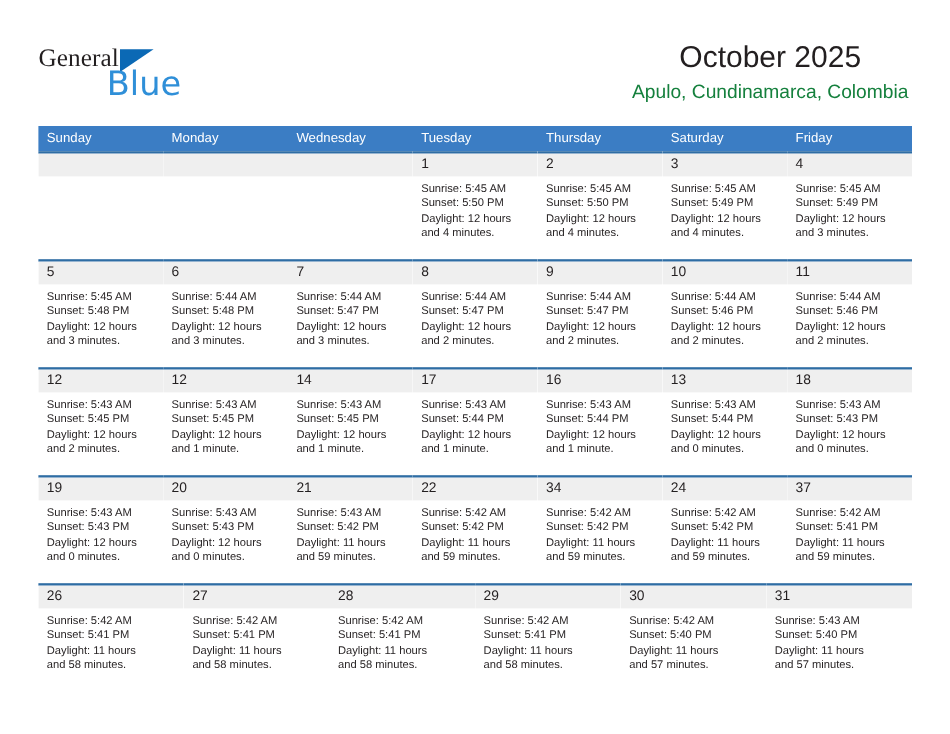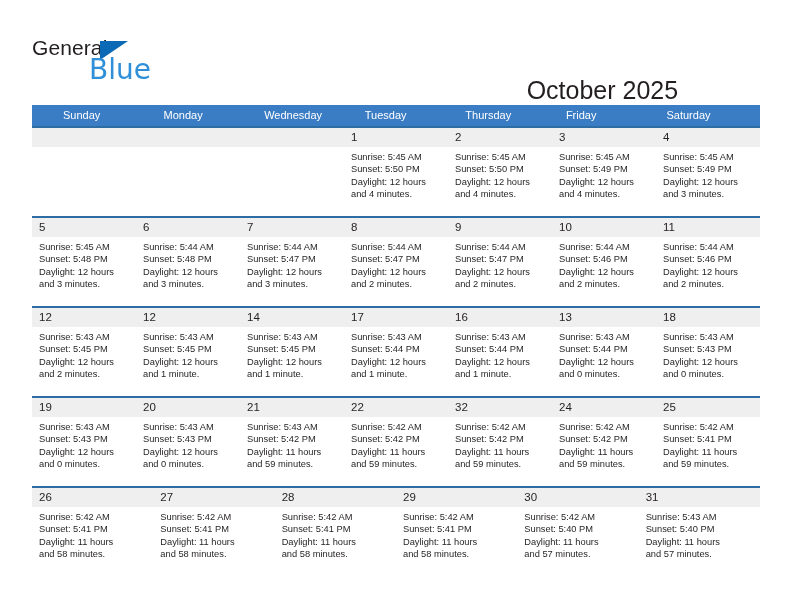--- a/index.html
+++ b/index.html
@@ -36,21 +36,21 @@
     width: 200px;
     height: 52px;
   }
   .logo-general {
     position: absolute;
     left: 0;
     top: 0;
     font-size: 21px;
     letter-spacing: 0.1px;
     color: #231f20;
-    font-family: Liberation Sans, sans-serif;
+    font-family: Liberation Serif, serif;
     line-height: 24px;
   }
   .logo-tri {
     position: absolute;
     left: 68px;
     top: 5px;
     width: 0;
     height: 0;
     border-left: 28px solid #0b69b5;
     border-bottom: 19px solid transparent;
@@ -62,22 +62,21 @@
     font-size: 28px;
     color: #2f8fd8;
     font-family: "DejaVu Sans", sans-serif;
     line-height: 24px;
   }
 
   .title-block {
     position: absolute;
     right: 35px;
     top: 33px;
-    text-align: left;
-    margin-top: 42px;
+    text-align: center;
   }
   .cal-title {
     font-size: 25px;
     color: #231f20;
     line-height: 30px;
     white-space: nowrap;
   }
   .cal-subtitle {
     margin-top: 6px;
     font-size: 16px;
@@ -90,21 +89,20 @@
   .calendar {
     position: absolute;
     left: 32px;
     top: 105px;
     width: 728px;
   }
   .weekdays {
     display: flex;
     background: #3b7dc4;
     height: 21px;
-    padding-left: 24px;
   }
   .weekday {
     flex: 1 1 0;
     color: #ffffff;
     font-size: 11px;
     line-height: 21px;
     padding-left: 7px;
     box-sizing: border-box;
     white-space: nowrap;
     overflow: hidden;
@@ -161,22 +159,22 @@
     </div>
   </div>
 
   <div class="calendar">
     <div class="weekdays">
       <div class="weekday">Sunday</div>
       <div class="weekday">Monday</div>
       <div class="weekday">Wednesday</div>
       <div class="weekday">Tuesday</div>
       <div class="weekday">Thursday</div>
+      <div class="weekday">Saturday</div>
       <div class="weekday">Friday</div>
-      <div class="weekday">Saturday</div>
     </div>
 
     <div id="weeks-container">
         <div class="week">
           <div class="day empty">
             <div class="day-num"></div>
           </div>
           <div class="day empty">
             <div class="day-num"></div>
           </div>
@@ -381,39 +379,39 @@
           <div class="day">
             <div class="day-num">22</div>
             <div class="day-info">
               <div>Sunrise: 5:42 AM</div>
               <div>Sunset: 5:42 PM</div>
               <div>Daylight: 11 hours</div>
               <div>and 59 minutes.</div>
             </div>
           </div>
           <div class="day">
-            <div class="day-num">32</div>
+            <div class="day-num">34</div>
             <div class="day-info">
               <div>Sunrise: 5:42 AM</div>
               <div>Sunset: 5:42 PM</div>
               <div>Daylight: 11 hours</div>
               <div>and 59 minutes.</div>
             </div>
           </div>
           <div class="day">
             <div class="day-num">24</div>
             <div class="day-info">
               <div>Sunrise: 5:42 AM</div>
               <div>Sunset: 5:42 PM</div>
               <div>Daylight: 11 hours</div>
               <div>and 59 minutes.</div>
             </div>
           </div>
           <div class="day">
-            <div class="day-num">25</div>
+            <div class="day-num">37</div>
             <div class="day-info">
               <div>Sunrise: 5:42 AM</div>
               <div>Sunset: 5:41 PM</div>
               <div>Daylight: 11 hours</div>
               <div>and 59 minutes.</div>
             </div>
           </div>
         </div>
         <div class="week">
           <div class="day">

